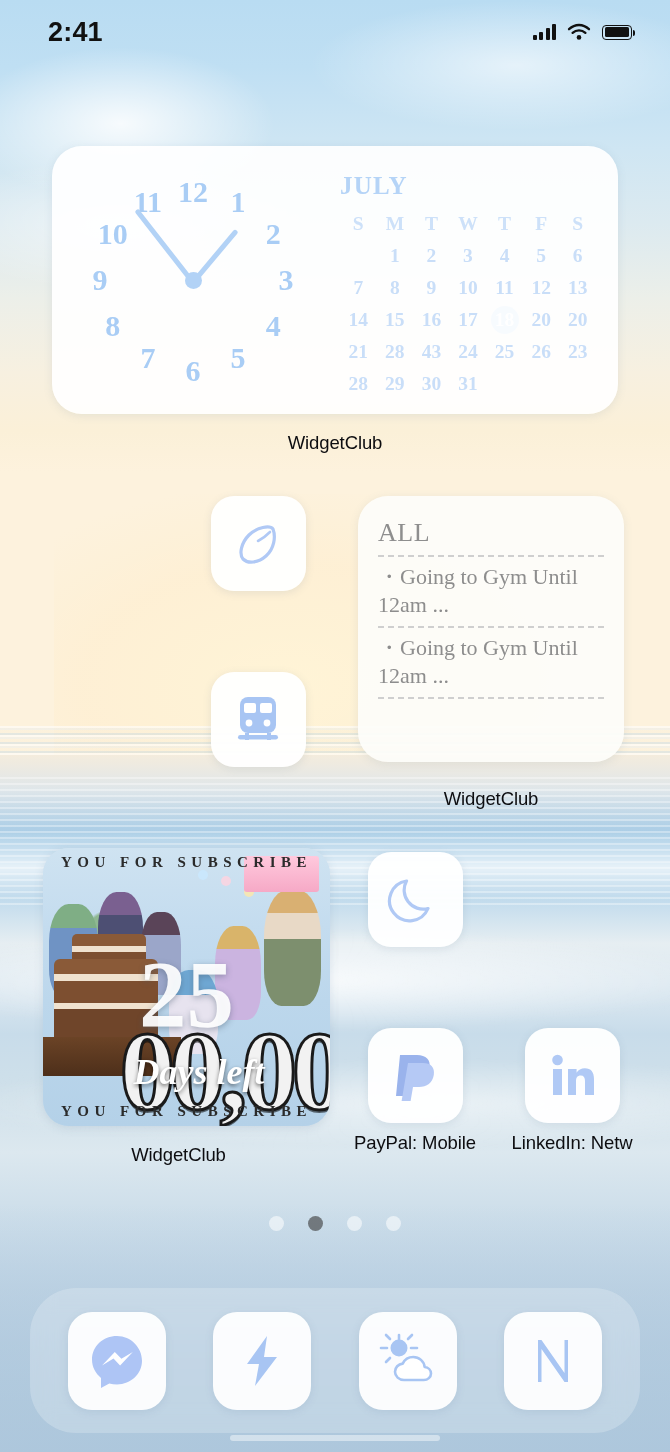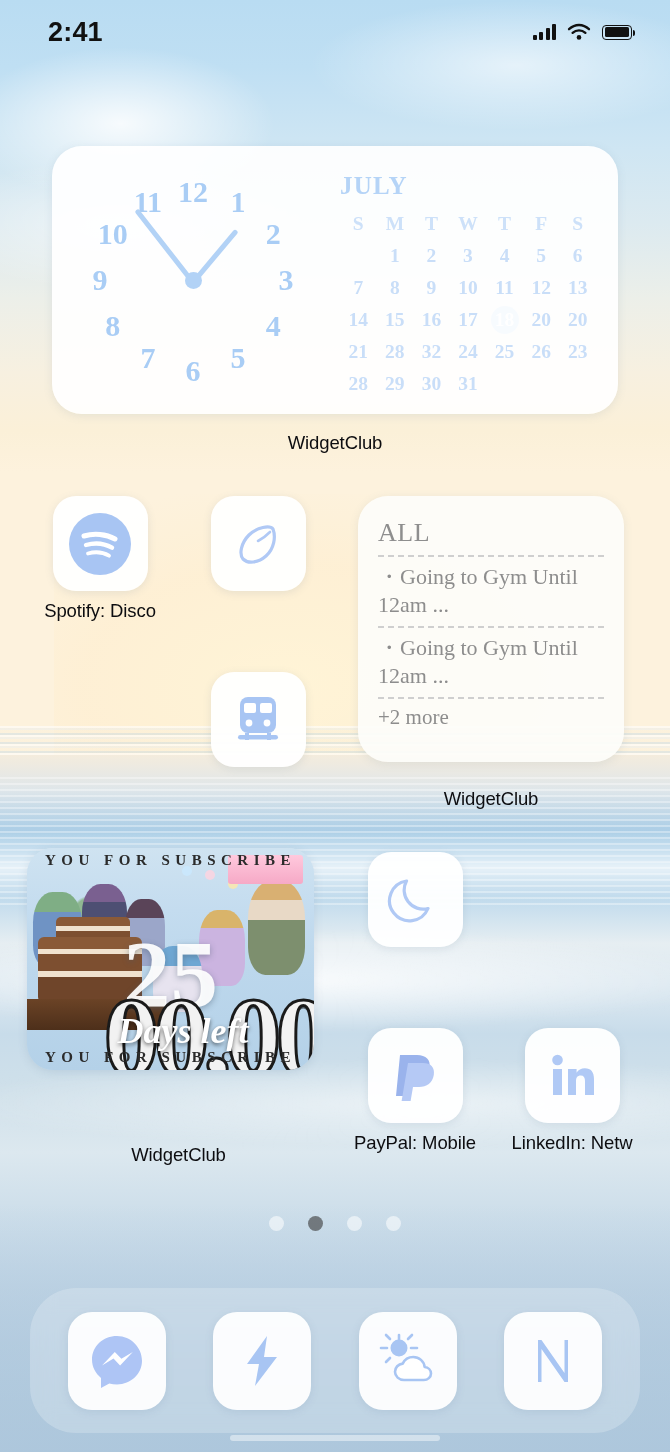--- a/index.html
+++ b/index.html
@@ -175,21 +175,21 @@
     padding:22px 20px 0 20px;
     font-family:"Liberation Serif", serif; color:#8b8b8b;
   }
   .n-title { font-size:26px; letter-spacing:.5px; color:#8e8e8e; }
   .n-sep { height:0; border-top:2px dashed #cfcfcf; margin:7px 0 6px; }
   .n-item { font-size:22px; line-height:28px; color:#8d8d8d; }
   .n-more { font-size:21px; color:#8d8d8d; margin-top:4px; }
 
   
   #photo {
-    position:absolute; left:27px; top:848px; width:287px; height:222px;
+    position:absolute; left:43px; top:848px; width:287px; height:278px;
     border-radius:26px; overflow:hidden;
     box-shadow:0 2px 10px rgba(90,120,150,.16);
     background:linear-gradient(180deg,#cfe1ee,#bed6e8);
   }
   .ph-art { position:absolute; inset:0; overflow:hidden; }
   .ph-bg {
     position:absolute; inset:0;
     background:
       radial-gradient(circle at 22% 30%, #8fb892 0 6%, rgba(143,184,146,0) 7%),
       linear-gradient(180deg,#cfe3f1 0%, #c4dcef 28%, #bcd7ec 55%, #b4d1e8 100%);
@@ -362,64 +362,52 @@
           <span>13</span>
           <span>14</span>
           <span>15</span>
           <span>16</span>
           <span>17</span>
           <span class="today"><b>18</b></span>
           <span>20</span>
           <span>20</span>
           <span>21</span>
           <span>28</span>
-          <span>32</span>
+          <span>43</span>
           <span>24</span>
           <span>25</span>
           <span>26</span>
           <span>23</span>
           <span>28</span>
           <span>29</span>
           <span>30</span>
           <span>31</span>
         </div>
     </div>
   </div>
   <div class="cell-label" style="position:absolute;left:52px;top:423px;width:566px;">WidgetClub</div>
 
-  <div class="cell" style="left:30px; top:496px;">
-    <div class="icon">
-      <svg width="62" height="62" viewBox="0 0 62 62">
-        <circle cx="31" cy="31" r="31" fill="#a8c5f3"></circle>
-        <path d="M15 23c10-3 22-2 31 3" stroke="#fff" stroke-width="5" fill="none" stroke-linecap="round"></path>
-        <path d="M17 32c8.5-2.5 18.5-1.6 26 2.7" stroke="#fff" stroke-width="4.4" fill="none" stroke-linecap="round"></path>
-        <path d="M19 40.5c7-2 15-1.3 21 2.2" stroke="#fff" stroke-width="3.8" fill="none" stroke-linecap="round"></path>
-      </svg>
-    </div>
-    <div class="cell-label">Spotify: Disco</div>
-  </div>
 
   <div class="cell" style="left:188px; top:496px;">
     <div class="icon">
       <svg width="58" height="58" viewBox="0 0 58 58">
         <path d="M44 14c3 8 1 20-7 27S19 49 14 44c-4-5-2-16 6-24s21-10 24-6z" fill="none" stroke="#b0c9f5" stroke-width="3.2" stroke-linejoin="round"></path>
         <path d="M41 17c-4 4-8 7-12 9" stroke="#b0c9f5" stroke-width="2.6" fill="none" stroke-linecap="round"></path>
       </svg>
     </div>
     <div class="cell-label"></div>
   </div>
 
   <div id="notes">
     <div class="n-title">ALL</div>
     <div class="n-sep"></div>
     <div class="n-item">・Going to Gym Until 12am ...</div>
     <div class="n-sep"></div>
     <div class="n-item">・Going to Gym Until 12am ...</div>
     <div class="n-sep"></div>
-    <div class="n-more">+2 more</div>
   </div>
   <div class="cell-label" style="position:absolute;left:358px;top:779px;width:266px;">WidgetClub</div>
 
 
   <div class="cell" style="left:188px; top:672px;">
     <div class="icon">
       <svg width="56" height="58" viewBox="0 0 56 58">
         <rect x="10" y="6" width="36" height="36" rx="8" fill="#a8c5f3"></rect>
         <rect x="14" y="12" width="12" height="10" rx="2" fill="#fff"></rect>
         <rect x="30" y="12" width="12" height="10" rx="2" fill="#fff"></rect>

